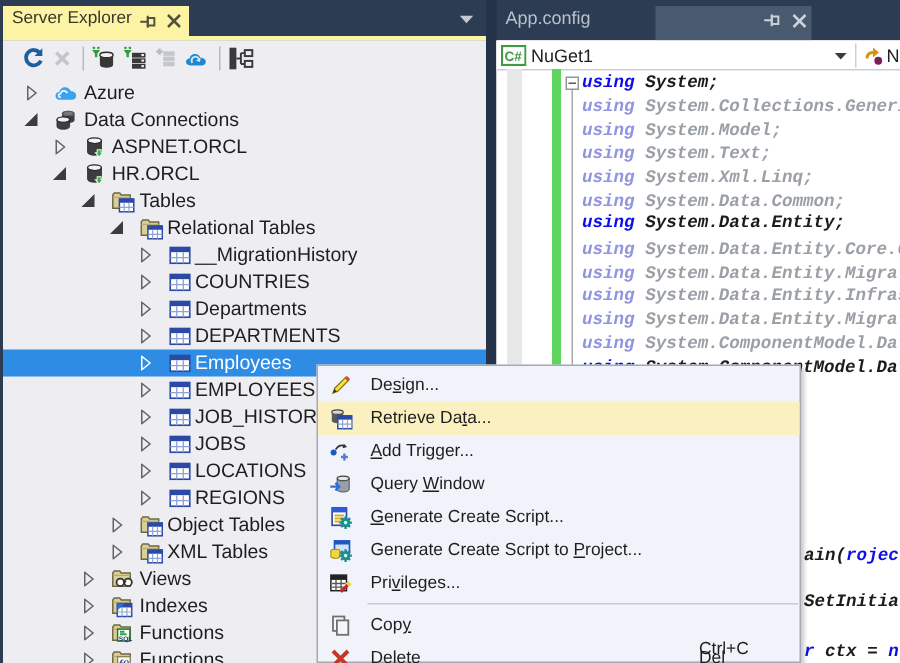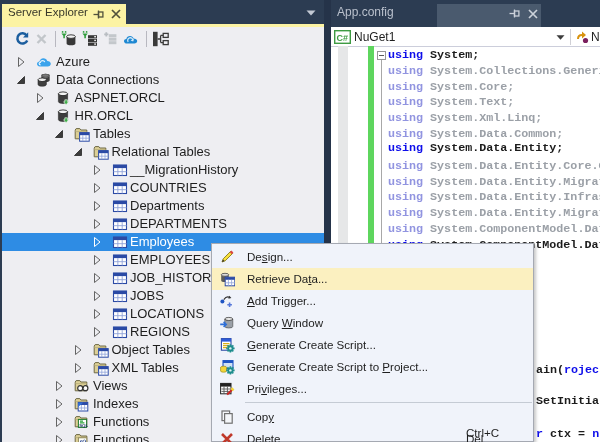--- a/index.html
+++ b/index.html
@@ -130,24 +130,24 @@
         <path d="M2 9 Q2 4 7 4 L7 1.6 L11 5 L7 8.4 L7 6 Q4 6 4 9 Z" fill="#d9930f"></path>
         <circle cx="10.5" cy="10.5" r="2.6" fill="#7a1f5e"></circle>
       </svg>
     </div>
     <div class="abs" style="left:591px;top:28px;height:18px;line-height:18px;font-size:12px;color:#1e1e1e;">N</div>
     <div class="abs" style="left:338px;top:46px;width:10px;height:396px;background:#e6e7e8;"></div>
     <div class="abs" style="left:368px;top:46px;width:6px;height:396px;background:#5ed65e;"></div>
     <div class="abs" style="left:377px;top:51px;width:9px;height:9px;background:#fff;border:1px solid #969696;box-sizing:border-box;"></div>
     <div class="abs" style="left:379px;top:55px;width:5px;height:1px;background:#5a5a5a;"></div>
     <div class="abs" style="left:381px;top:60px;width:1px;height:382px;background:#a8a8a8;"></div>
-    <div style="position:absolute;left:0;top:0;width:600px;height:442px;overflow:hidden;">
+    <div style="position:absolute;left:0;top:0;width:600px;height:442px;overflow:hidden;font-style:italic;">
       <div class="code" style="top:46.8px;"><span class="kw">using</span><span class="id"> System;</span></div>
       <div class="code" style="top:62.6px;"><span class="gkw">using</span><span class="gid"> System.Collections.Generic;</span></div>
-      <div class="code" style="top:78.5px;"><span class="gkw">using</span><span class="gid"> System.Core;</span></div>
+      <div class="code" style="top:78.5px;"><span class="gkw">using</span><span class="gid"> System.Model;</span></div>
       <div class="code" style="top:94.3px;"><span class="gkw">using</span><span class="gid"> System.Text;</span></div>
       <div class="code" style="top:110.2px;"><span class="gkw">using</span><span class="gid"> System.Xml.Linq;</span></div>
       <div class="code" style="top:126.1px;"><span class="gkw">using</span><span class="gid"> System.Data.Common;</span></div>
       <div class="code" style="top:140px;"><span class="kw">using</span><span class="id"> System.Data.Entity;</span></div>
       <div class="code" style="top:157.8px;"><span class="gkw">using</span><span class="gid"> System.Data.Entity.Core.Objects;</span></div>
       <div class="code" style="top:173.6px;"><span class="gkw">using</span><span class="gid"> System.Data.Entity.Migrations;</span></div>
       <div class="code" style="top:189.4px;"><span class="gkw">using</span><span class="gid"> System.Data.Entity.Infrastructure;</span></div>
       <div class="code" style="top:205.3px;"><span class="gkw">using</span><span class="gid"> System.Data.Entity.Migrations.Model;</span></div>
       <div class="code" style="top:221.1px;"><span class="gkw">using</span><span class="gid"> System.ComponentModel.DataAnnotations;</span></div>
       <div class="code" style="top:237.0px;"><span class="kw">using</span><span class="id"> System.ComponentModel.DataAnnotations.Schema;</span></div>

